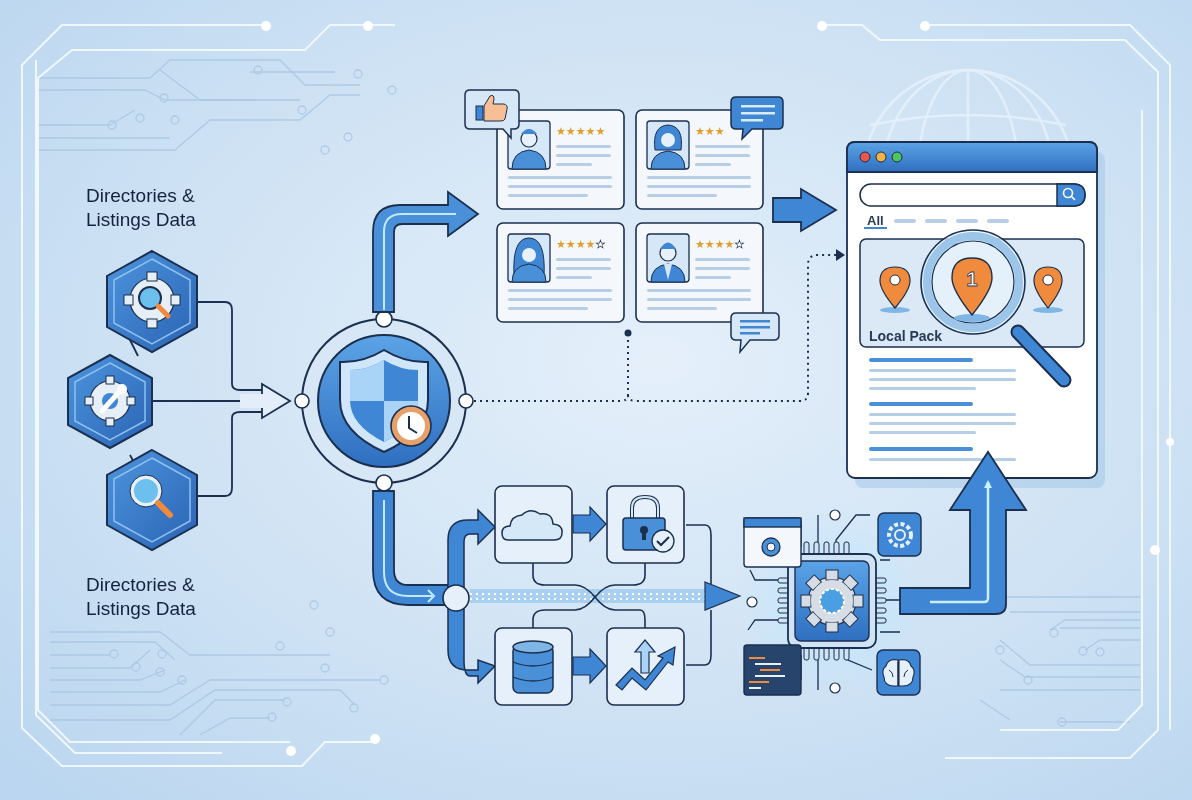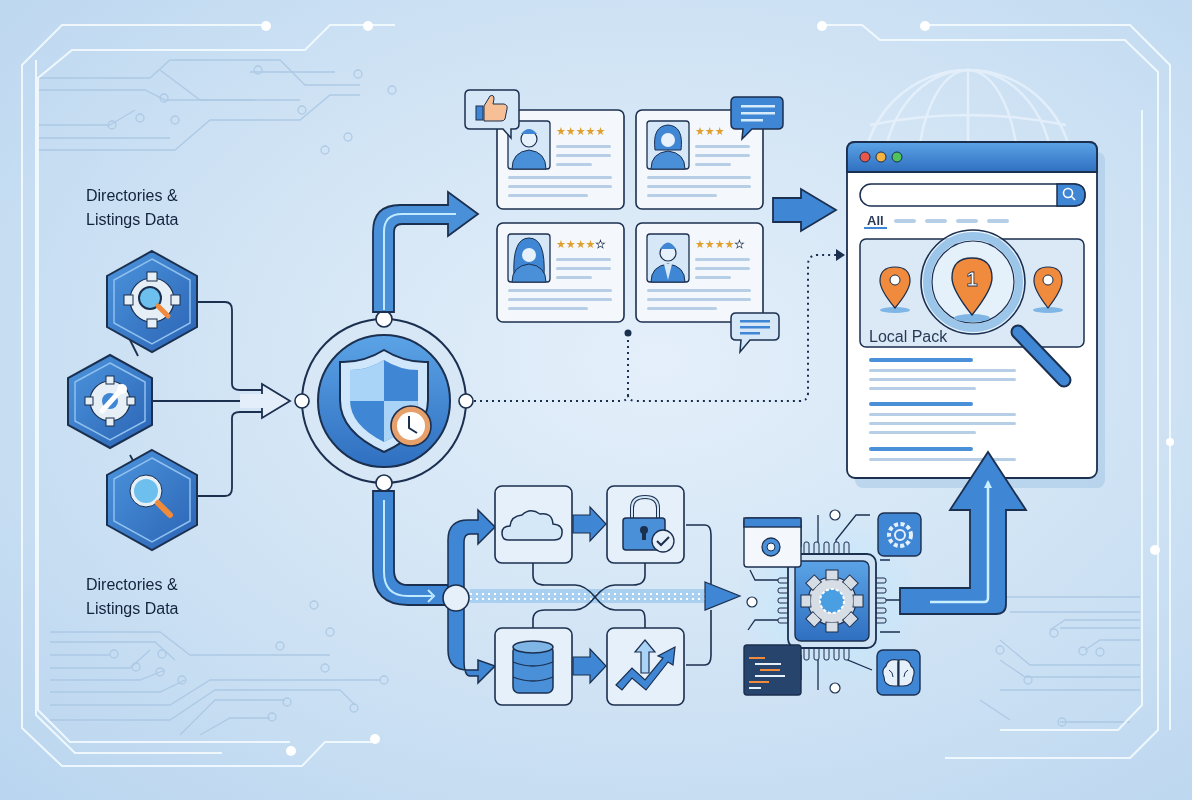--- a/index.html
+++ b/index.html
@@ -1,21 +1,21 @@
 <!DOCTYPE html>
 <html><head>
 <meta charset="utf-8">
 <style>
   html, body { margin:0; padding:0; }
   body { width:1192px; height:800px; overflow:hidden; font-family:"Liberation Sans", sans-serif; }
   #stage { position:relative; width:1192px; height:800px;
     background: radial-gradient(ellipse at 55% 45%, #e4effa 0%, #d3e5f5 45%, #b9d5ef 100%); }
   #stage svg.main { position:absolute; left:0; top:0; }
-  .label { position:absolute; font-size:16px; line-height:24px; color:#13233d; font-family:"Liberation Sans", sans-serif; }
-  .small { position:absolute; font-size:16px; color:#2a3a55; font-family:"Liberation Sans", sans-serif; }
+  .label { position:absolute; font-size:19px; line-height:24px; color:#13233d; font-family:"Liberation Sans", sans-serif; }
+  .small { position:absolute; font-size:14px; color:#2a3a55; font-family:"Liberation Sans", sans-serif;font-weight:bold; }
   .tab-all { position:absolute; font-size:13px; font-weight:bold; color:#2a3a55; }
   .hit { position:absolute; }
 </style>
 </head>
 <body>
 
 <div id="stage">
 <svg class="main" width="1192" height="800" viewBox="0 0 1192 800" xmlns="http://www.w3.org/2000/svg">
   <defs>
     <linearGradient id="blueG" x1="0" y1="0" x2="0" y2="1">

